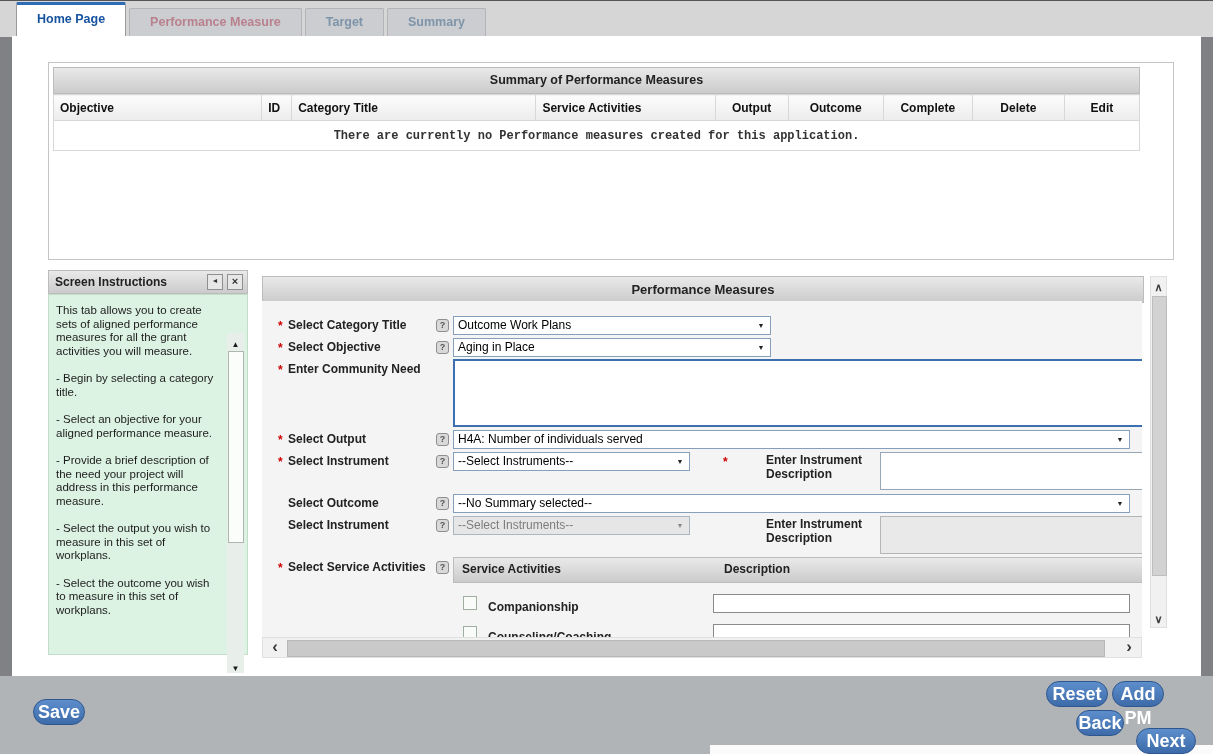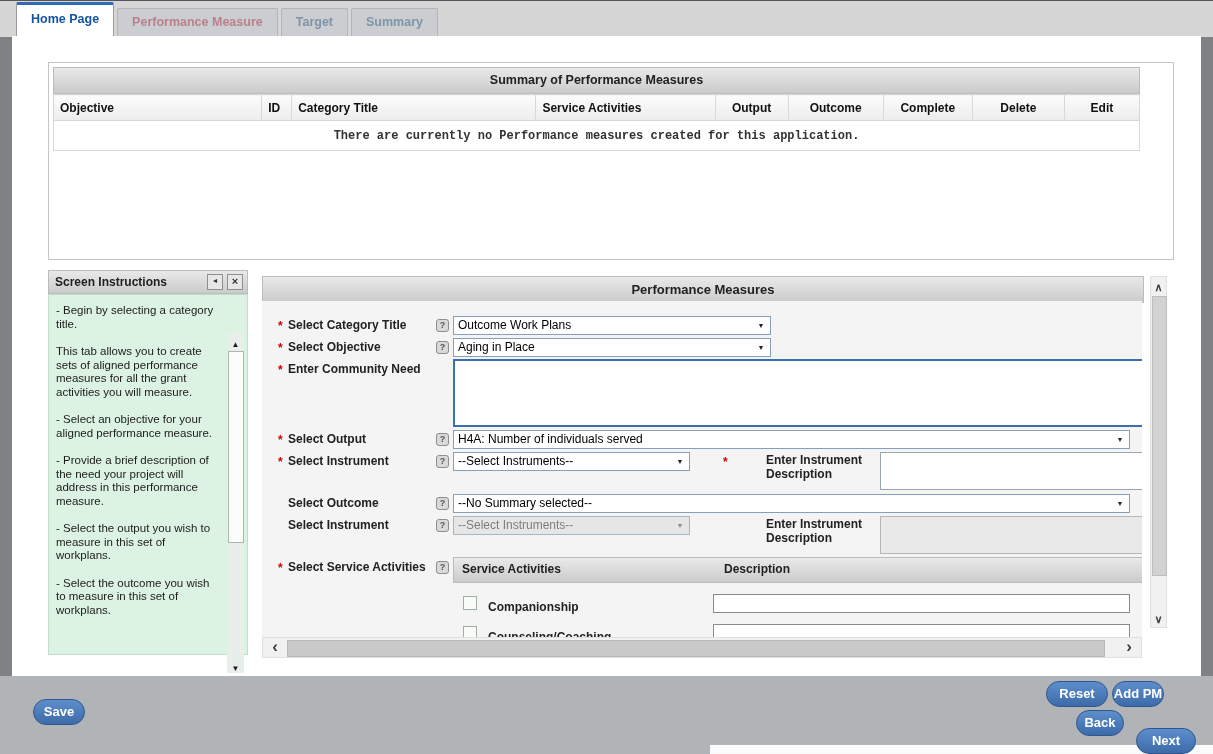--- a/index.html
+++ b/index.html
@@ -2,21 +2,21 @@
 <html><head>
 <meta charset="utf-8">
 <style>
   html,body{margin:0;padding:0;}
   body{width:1213px;height:754px;overflow:hidden;font-family:"Liberation Sans",sans-serif;background:#7f8184;}
   .screen{position:absolute;left:0;top:0;width:1213px;height:754px;}
 
   
   .tabbar{position:absolute;left:0;top:0;width:1213px;height:36px;background:#d6d6d6;border-top:1px solid #55565a;}
   .tabs{position:absolute;left:16px;bottom:0;display:flex;align-items:flex-end;gap:3px;}
-  .tab{height:28px;line-height:26px;padding:0 14px;background:#cbcdd0;border:1px solid #b2b4b6;border-bottom:none;
+  .tab{height:28px;line-height:26px;padding:0 20px;background:#cbcdd0;border:1px solid #b2b4b6;border-bottom:none;
        border-radius:2px 2px 0 0;font-size:12.5px;font-weight:bold;cursor:pointer;white-space:nowrap;}
   .tab.active{height:32px;line-height:28px;background:#fff;border:1px solid #9a9a9a;border-top:3px solid #2e6db5;border-bottom:none;color:#15539e;}
   .tab.rose{color:#b9818e;}
   .tab.muted{color:#7e94a9;}
 
   
   .page{position:absolute;left:12px;top:36px;width:1189px;height:640px;background:#fff;}
 
   
   .summary-box{position:absolute;left:36px;top:26px;width:1124px;height:196px;border:1px solid #c5c5c5;background:#fff;}
@@ -76,21 +76,21 @@
   .hscroll{position:absolute;left:250px;top:601px;width:880px;height:21px;background:#f1f1f1;border:1px solid #e0e0e0;box-sizing:border-box;}
   .harrow{position:absolute;top:0;width:20px;height:19px;text-align:center;color:#3c3c3c;cursor:pointer;}
   .harrow.left{left:2px;}  .harrow.left::before{content:"‹";font-size:17px;line-height:18px;font-weight:bold;}
   .harrow.right{right:2px;} .harrow.right::before{content:"›";font-size:17px;line-height:18px;font-weight:bold;}
   .hthumb{position:absolute;left:24px;top:2px;width:816px;height:15px;background:#c9c9c9;border:1px solid #b8b8b8;cursor:pointer;}
 
   
   .bottom{position:absolute;left:0;top:676px;width:1213px;height:78px;background:#b1b4b7;}
   .bottom-white{position:absolute;left:710px;top:745px;width:503px;height:9px;background:#fbfbfb;}
   .btn{position:absolute;background:linear-gradient(#5d8ecb,#3d6ba9);border:1px solid #2d568f;border-radius:13px;color:#fff;
-       font-weight:bold;font-size:13px;text-align:center;line-height:24px;height:26px;box-sizing:border-box;cursor:pointer;}
+       font-weight:bold;font-size:18px;text-align:center;line-height:24px;height:26px;box-sizing:border-box;cursor:pointer;}
   .btn-save{left:33px;top:699px;width:52px;}
   .btn-reset{left:1046px;top:681px;width:62px;}
   .btn-addpm{left:1112px;top:681px;width:52px;}
   .btn-back{left:1076px;top:710px;width:48px;}
   .btn-next{left:1136px;top:728px;width:60px;}
 </style>
 </head>
 <body>
 
 <div class="screen">
@@ -142,22 +142,22 @@
     </div>
 
     <div class="instr-panel">
       <div class="instr-header bar">
         <span class="ttl">Screen Instructions</span>
         <span class="win-btn collapse-btn"></span>
         <span class="win-btn close-btn"></span>
       </div>
       <div class="instr-body">
         <div class="instr-text">
+          <p>This tab allows you to create sets of aligned performance measures for all the grant activities you will measure.</p>
           <p>- Begin by selecting a category title.</p>
-          <p>This tab allows you to create sets of aligned performance measures for all the grant activities you will measure.</p>
           <p>- Select an objective for your aligned performance measure.</p>
           <p>- Provide a brief description of the need your project will address in this performance measure.</p>
           <p>- Select the output you wish to measure in this set of workplans.</p>
           <p>- Select the outcome you wish to measure in this set of workplans.</p>
         </div>
         <div class="instr-scroll">
           <span class="iarrow up"></span>
           <span class="ithumb"></span>
           <span class="iarrow down"></span>
         </div>

